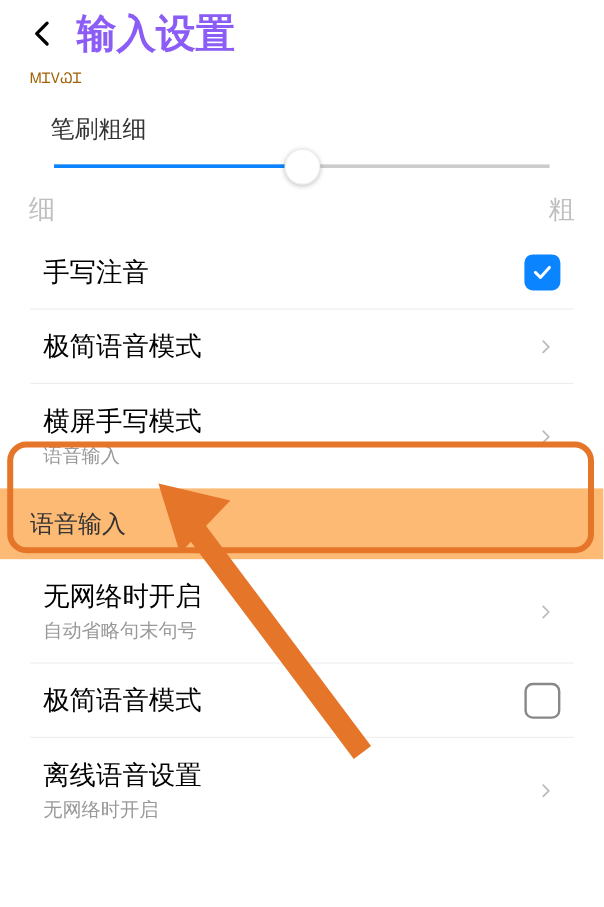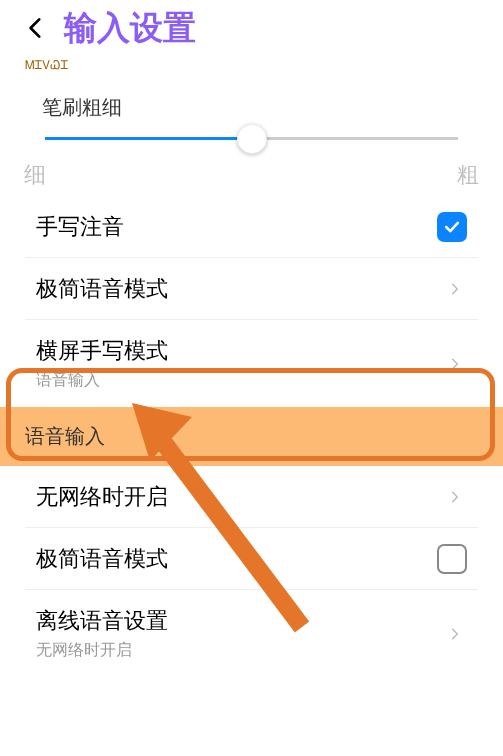--- a/index.html
+++ b/index.html
@@ -194,20 +194,21 @@
 
 </div>
 
 <div class="section-header">语音输入</div>
 
 <div class="list">
 
   <div class="item">
     <div class="item-text">
       <span class="item-title">无网络时开启</span>
+      <span class="item-sub">自动省略句末句号</span>
     </div>
     <div class="chevron">
       <svg viewBox="0 0 24 24">
           <path d="M8 4 L16 12 L8 20" stroke="#bbb" stroke-width="2.5" fill="none" stroke-linecap="round" stroke-linejoin="round"></path>
         </svg>
     </div>
   </div>
 
   <div class="item">
     <div class="item-text">

